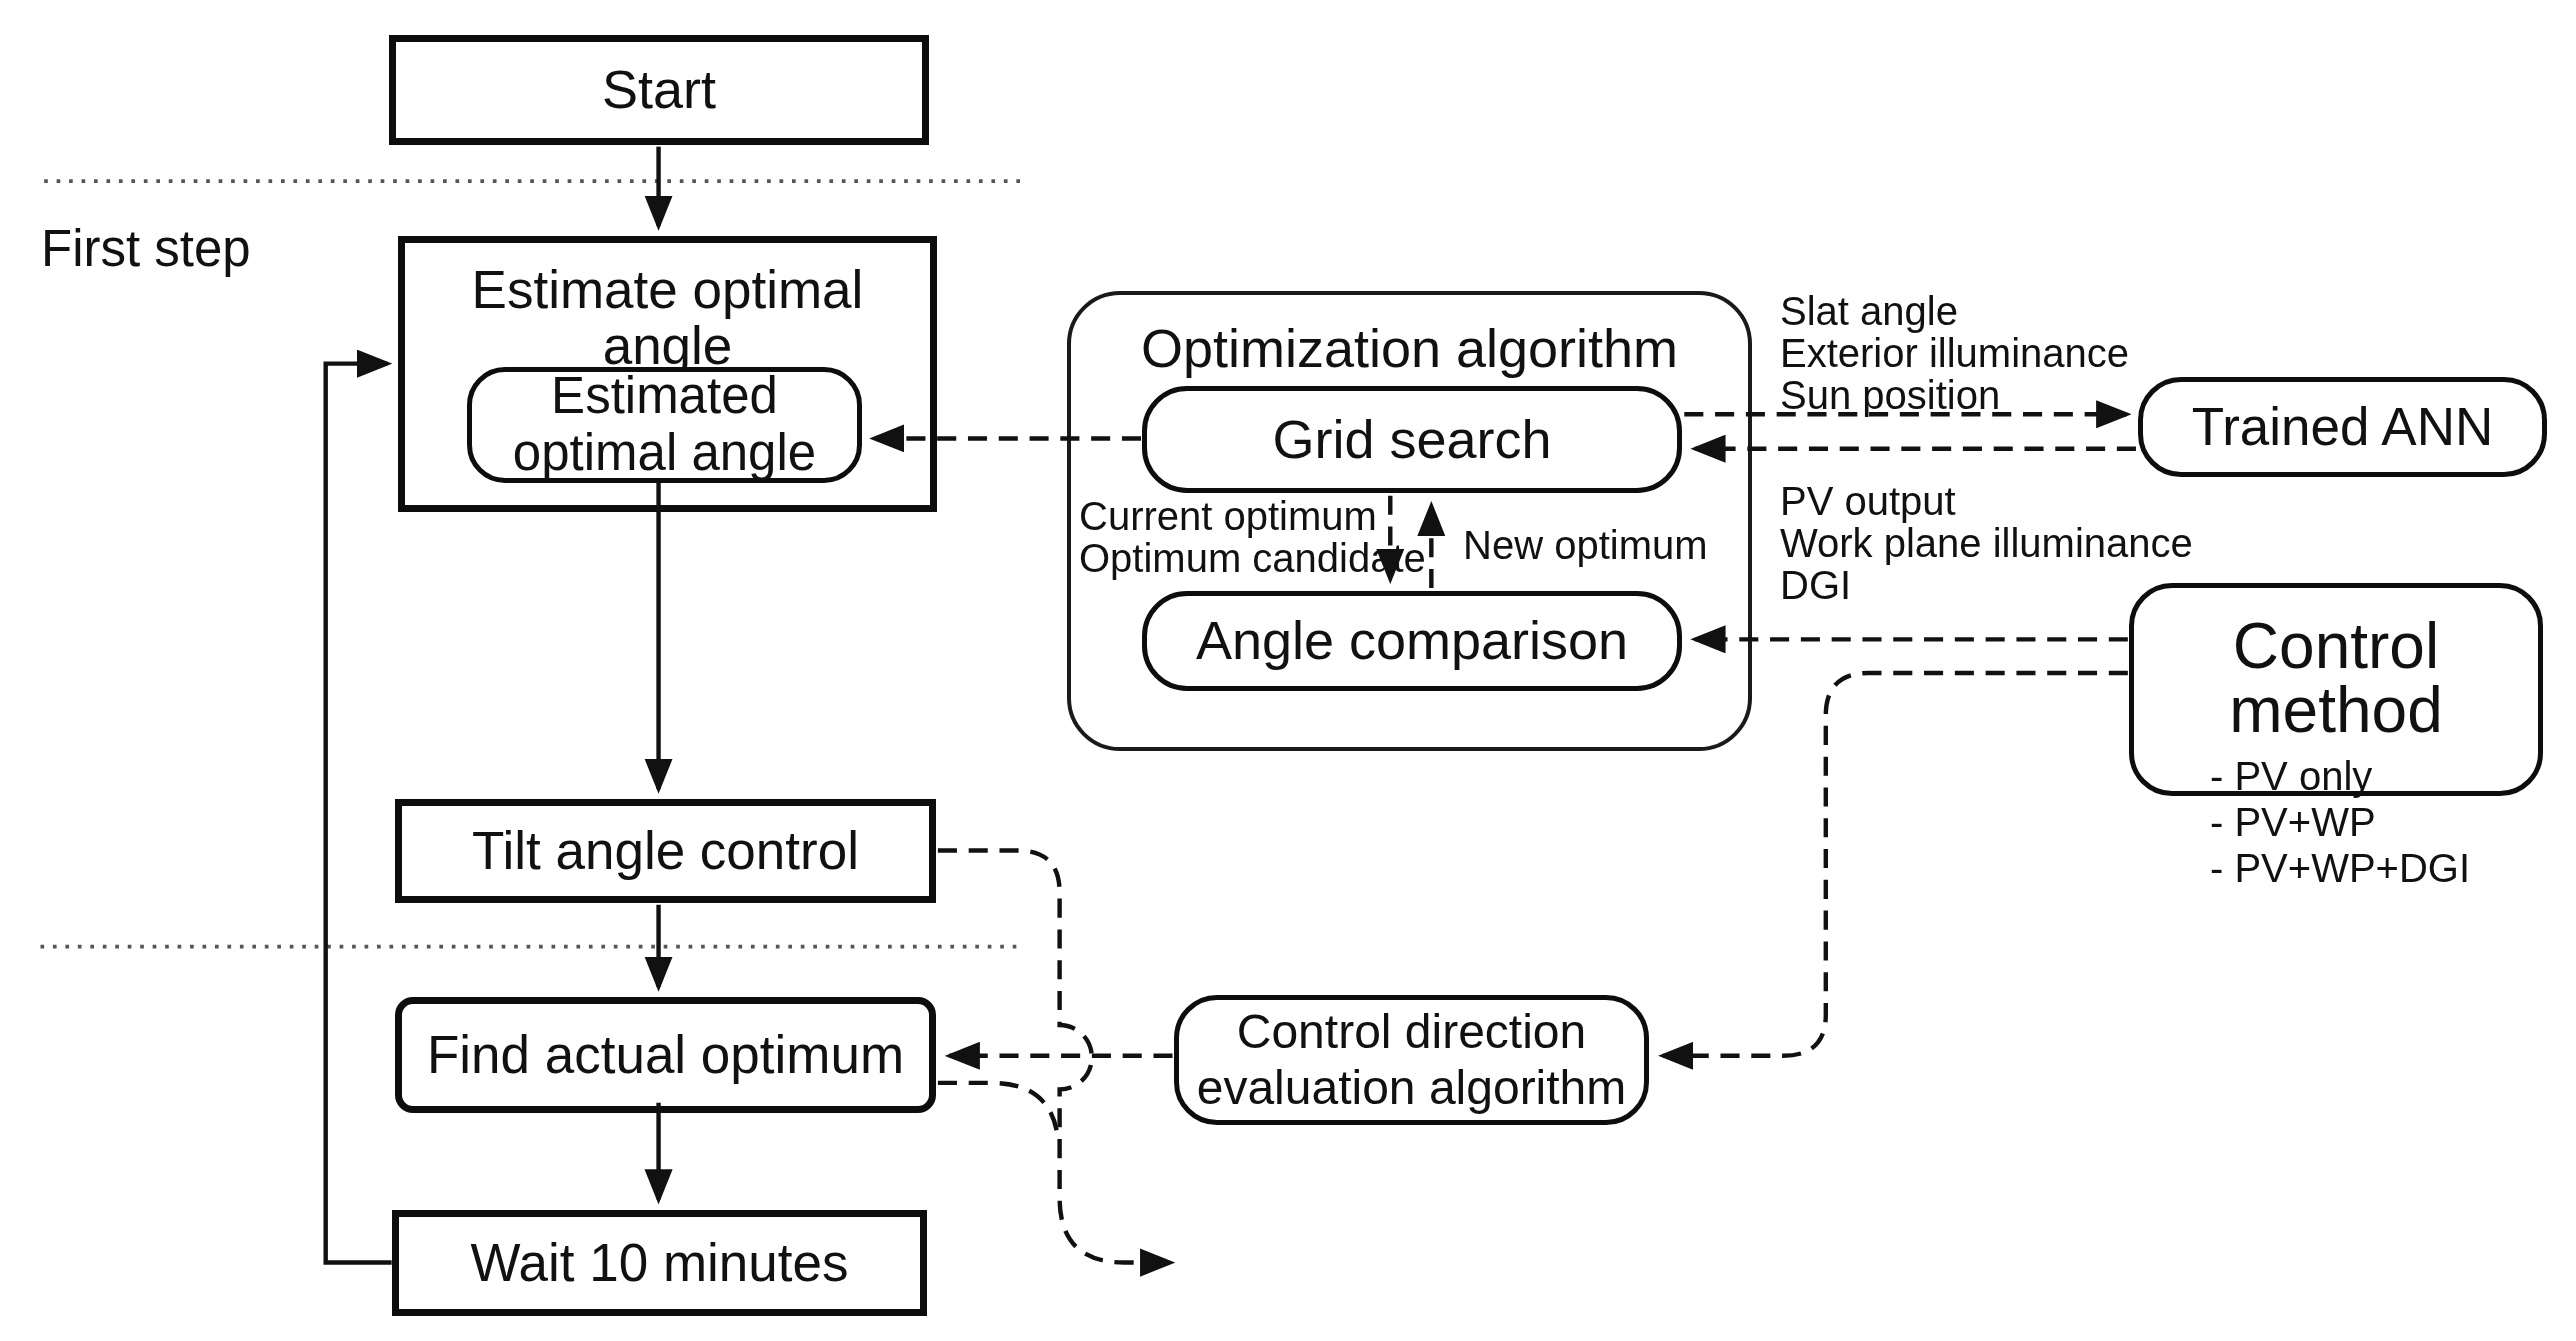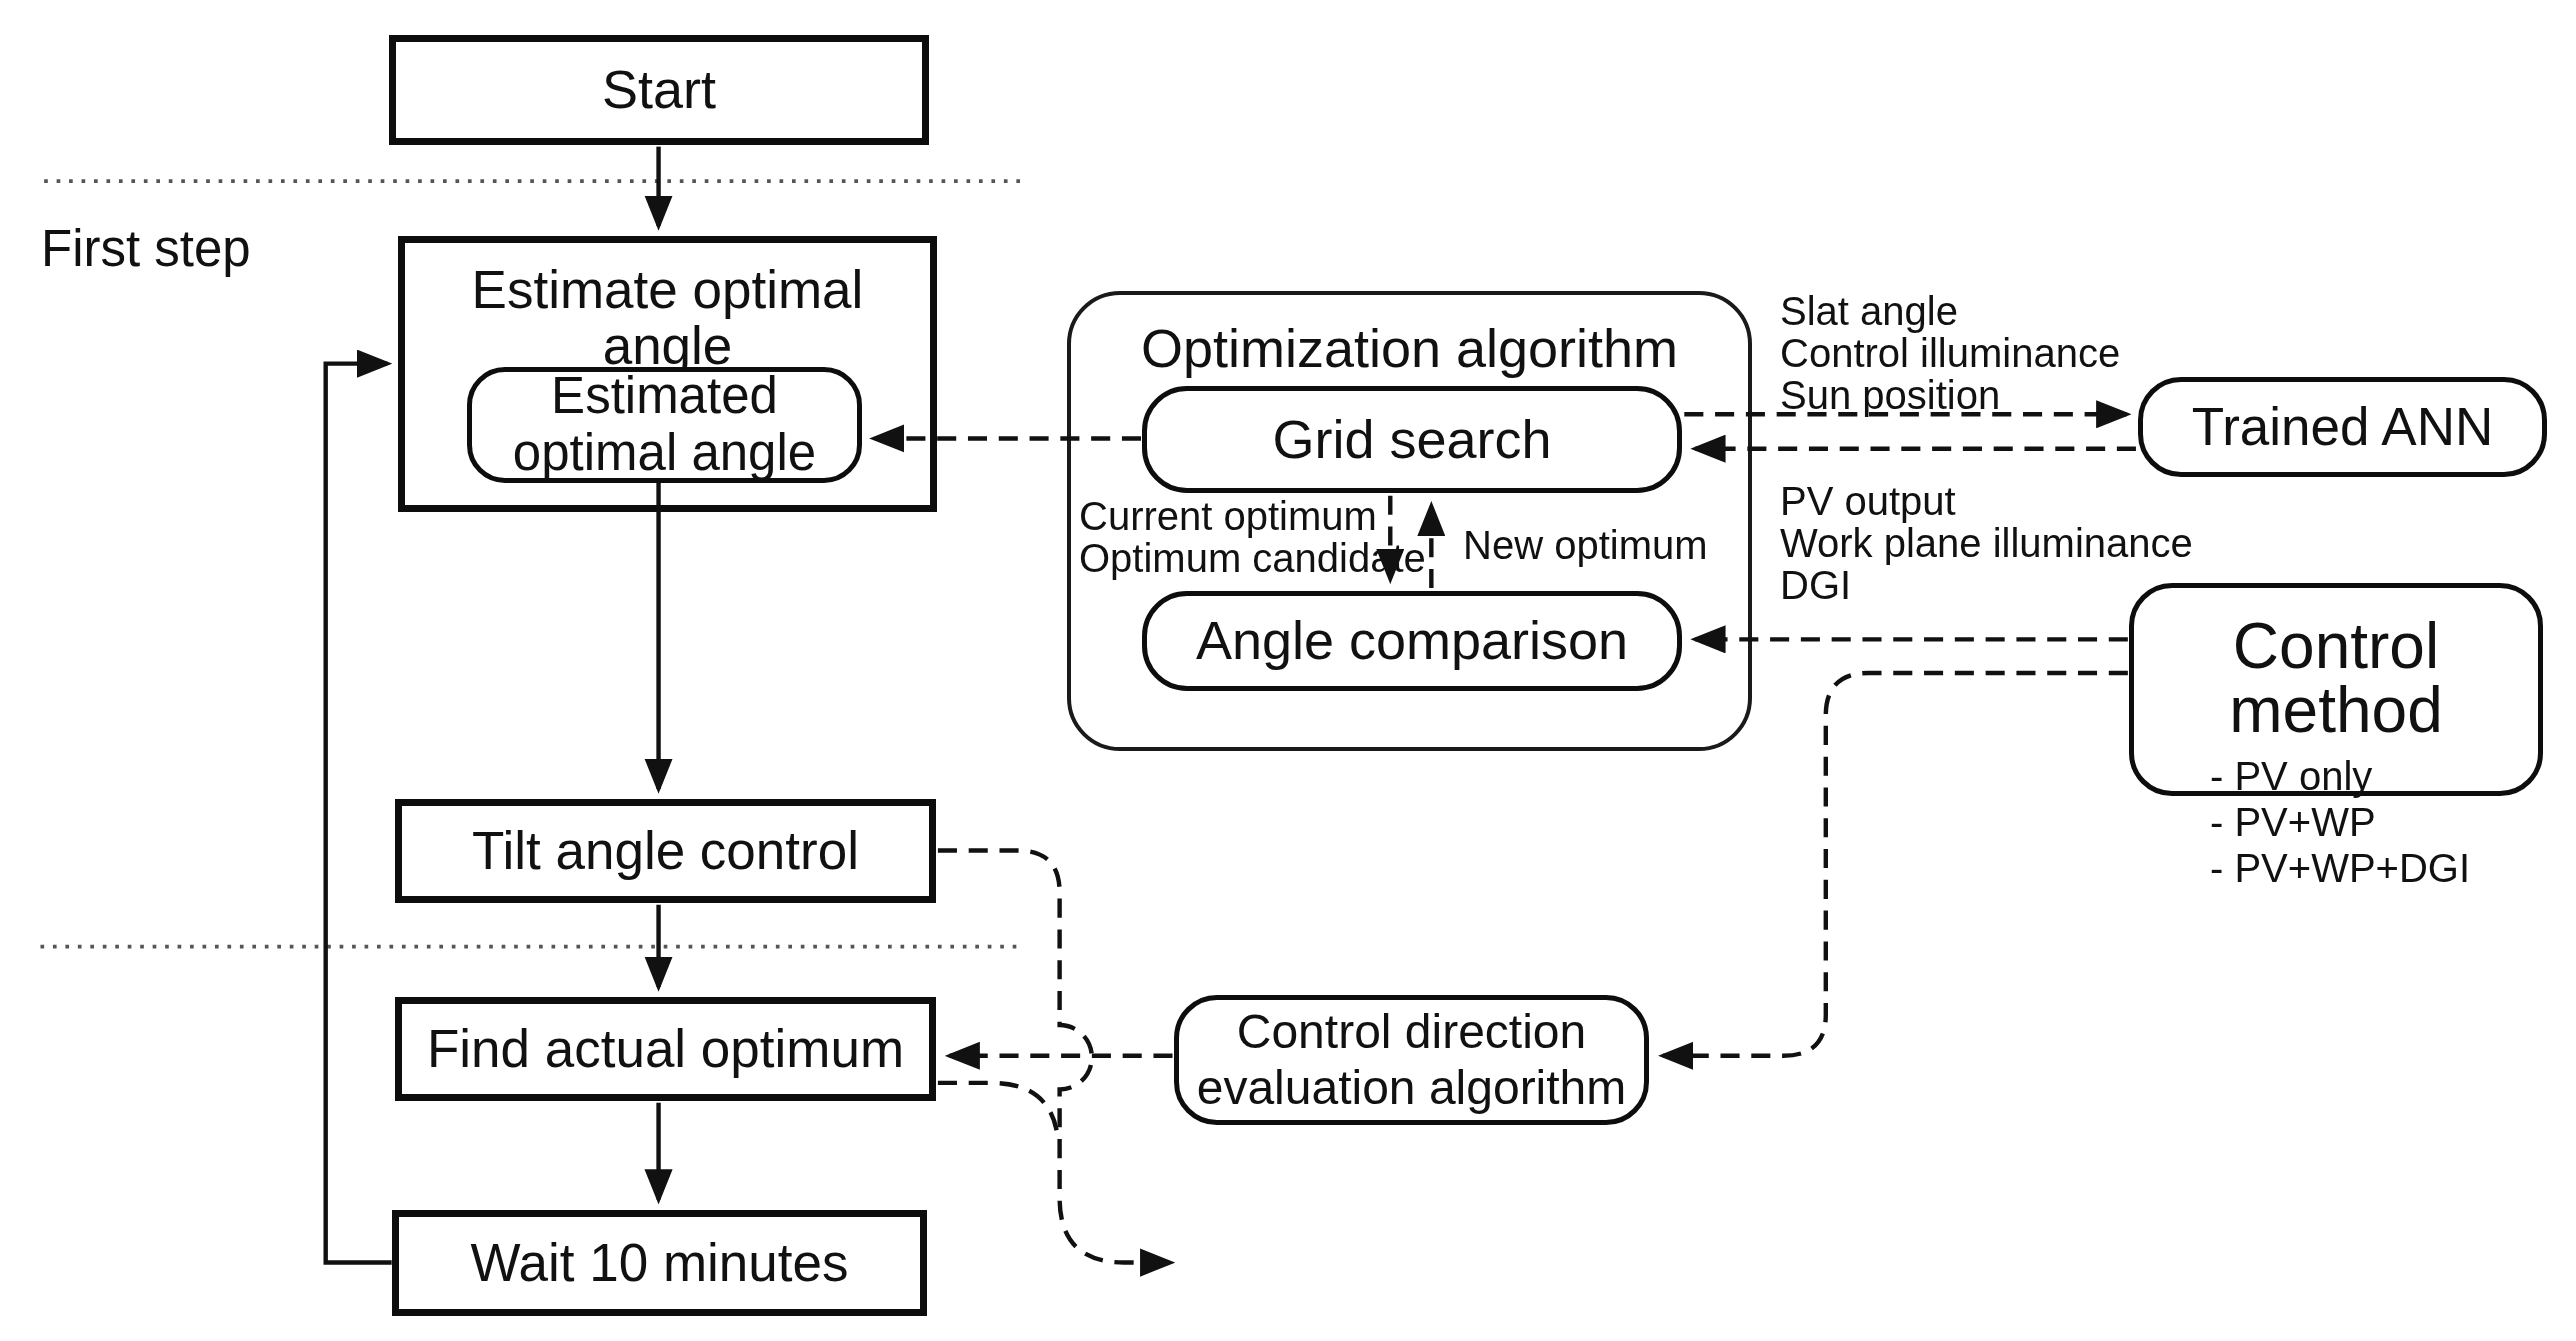--- a/index.html
+++ b/index.html
@@ -66,21 +66,21 @@
 
   <div class="node round" style="left:467px;top:367px;width:395px;height:116px;border-radius:38px;z-index:3;">
     <div class="lbl-md">Estimated</div>
     <div class="lbl-md">optimal angle</div>
   </div>
 
   <div class="node rect" style="left:395px;top:799px;width:541px;height:104px;">
     <div class="lbl" style="font-size:53px;">Tilt angle control</div>
   </div>
 
-  <div class="node rect" style="left:395px;top:997px;width:541px;height:104px;">
+  <div class="node rect" style="left:395px;top:997px;width:541px;height:116px;border-radius:18px;">
     <div class="lbl" style="font-size:53px;">Find actual optimum</div>
   </div>
 
   <div class="node rect" style="left:392px;top:1210px;width:535px;height:106px;">
     <div class="lbl" style="font-size:53px;">Wait 10 minutes</div>
   </div>
 
   <div class="node container" style="left:1067px;top:291px;width:685px;height:460px;z-index:1;">
     <div class="opt-title">Optimization algorithm</div>
   </div>
@@ -107,21 +107,21 @@
     <div class="cm-title">Control method</div>
     <div class="cm-list">
       <div>- PV only</div>
       <div>- PV+WP</div>
       <div>- PV+WP+DGI</div>
     </div>
   </div>
 
   <div class="ann" style="left:1780px;top:290px;">
     <div>Slat angle</div>
-    <div>Control illuminance</div>
+    <div>Exterior illuminance</div>
     <div>Sun position</div>
   </div>
   <div class="ann" style="left:1780px;top:480px;">
     <div>PV output</div>
     <div>Work plane illuminance</div>
     <div>DGI</div>
   </div>
 
   <div class="node round" style="left:1174px;top:995px;width:475px;height:130px;border-radius:43px;">
     <div class="cd-lines">Control direction</div>

